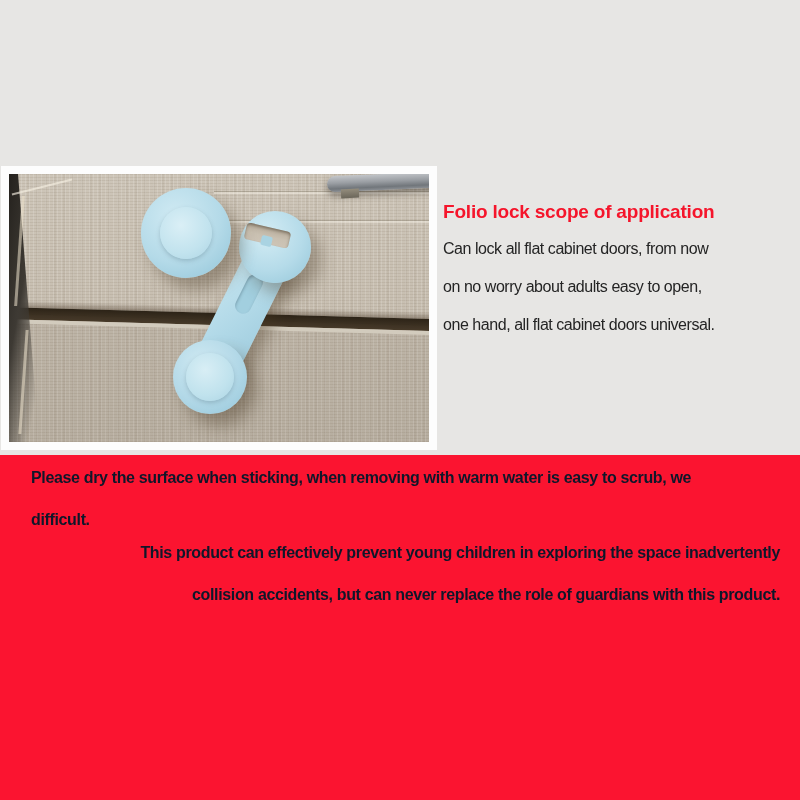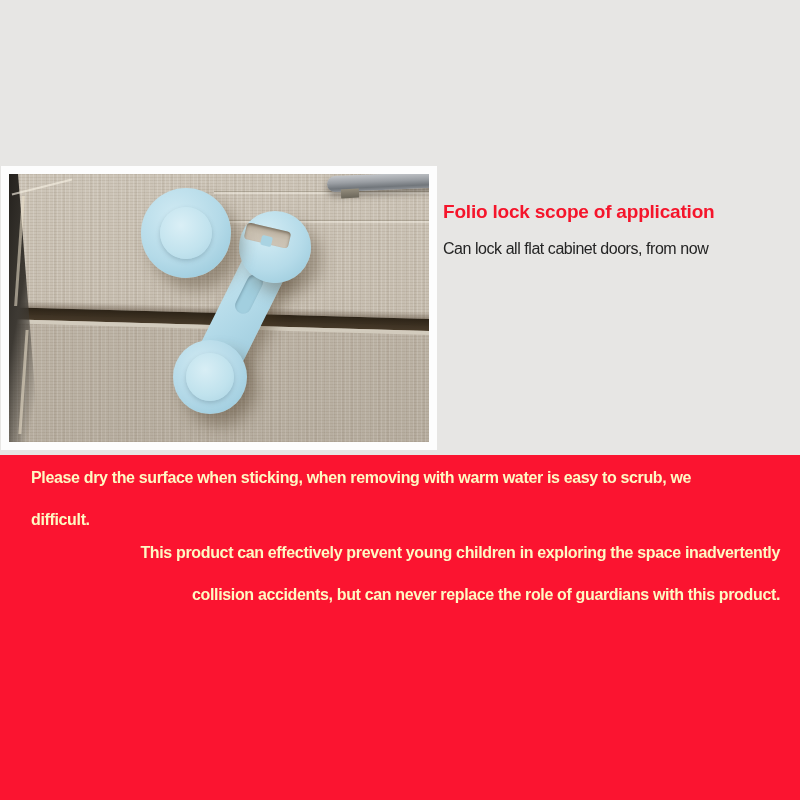--- a/index.html
+++ b/index.html
@@ -85,21 +85,21 @@
                 letter-spacing:-0.2px;line-height:24px;}
   .info-line{white-space:nowrap;font-size:16px;font-weight:normal;color:#242424;
              letter-spacing:-0.45px;line-height:38px;height:38px;}
   .info-lines{margin-top:6px;}
 
   
   .attention-section{position:absolute;left:0;top:455px;width:800px;height:345px;
                      background:#fb1430;}
   .attention-heading{margin:0;padding:12px 0 0 31px;font-size:40px;line-height:46px;
                      font-weight:bold;color:#f4e70e;letter-spacing:0;}
-  .attention-body{padding-left:31px;padding-right:20px;color:#fef9c3;}
+  .attention-body{padding-left:31px;padding-right:20px;color:#0f172a;}
   .attn-line{white-space:nowrap;font-size:16px;font-weight:bold;letter-spacing:-0.35px;
              line-height:42px;height:42px;}
   .para1{margin-top:2px;}
   .para2{margin-top:-9px;text-align:right;}
 </style>
 </head>
 <body>
 
 <div class="canvas">
 
@@ -134,20 +134,22 @@
         <div class="lock-disc-button"></div>
         <div class="lock-end"></div>
         <div class="lock-end-button"></div>
       </div>
     </figure>
 
     <div class="info-panel">
       <h2 class="info-heading">Folio lock scope of application</h2>
       <div class="info-lines">
         <div class="info-line">Can lock all flat cabinet doors, from now</div>
+        <div class="info-line">on no worry about adults easy to open,</div>
+        <div class="info-line">one hand, all flat cabinet doors universal.</div>
       </div>
     </div>
   </section>
 
   <section class="attention-section">
     <div class="attention-body">
       <div class="para1">
         <div class="attn-line">Please dry the surface when sticking, when removing with warm water is easy to scrub, we</div>
         <div class="attn-line">difficult.</div>
       </div>

